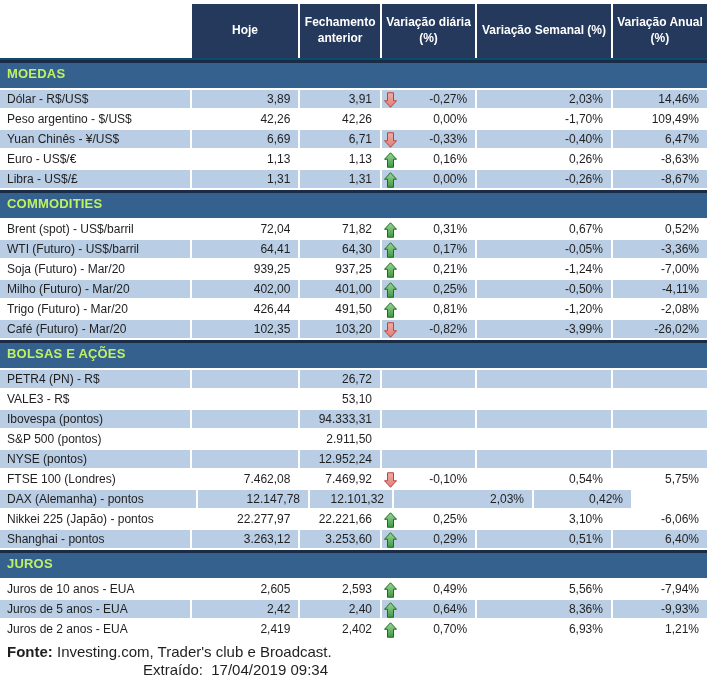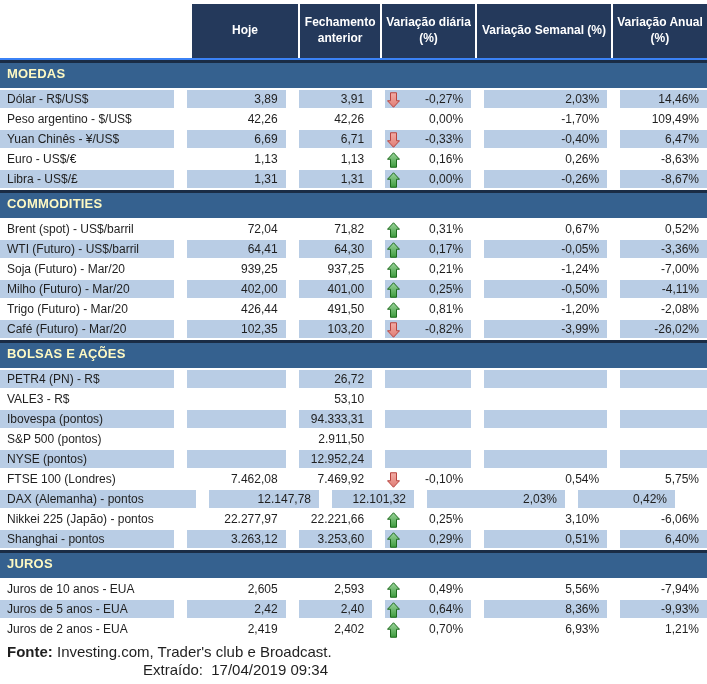--- a/index.html
+++ b/index.html
@@ -20,42 +20,42 @@
   .sheet{width:707px;}
   .flex-row{display:flex;}
   
   .c0{width:198px;}
   .c1{width:112px;}
   .c2{width:84px;}
   .c3{width:98px;}
   .c4{width:140px;}
   .c5{width:97px;}
   
-  .hdr{margin-top:4px;height:54px;border-bottom:2px solid #3b82f6;}
+  .hdr{margin-top:4px;height:54px;border-bottom:2px solid #0c4a6e;}
   .hdr .hcell{
     box-sizing:border-box;border-right:2px solid #fff;
     background:var(--header-bg);color:#fff;font-weight:bold;
     font-size:12px;line-height:1.3;
     display:flex;align-items:center;justify-content:center;text-align:center;
     padding:0 4px;
   }
   .hdr .hcell.last{border-right:none;}
   .hdr .spacer{background:#fff;border-right:2px solid #fff;box-sizing:border-box;}
   
   .section-band{
     box-sizing:border-box;height:30px;
     background:var(--section-bg);
     border-top:3px solid var(--section-border);
     border-bottom:2px solid #fff;
-    color:#fef9c3;font-weight:bold;font-size:13px;
+    color:#bef264;font-weight:bold;font-size:13px;
     padding:3px 0 0 7px;
     letter-spacing:0.2px;
   }
   
-  .data-row{display:flex;height:20px;gap:11px;}
+  .data-row{display:flex;height:20px;}
   .data-row .cell{
     box-sizing:border-box;
     border-right:2px solid #fff;border-bottom:2px solid #fff;
     font-size:12px;display:flex;align-items:center;
     background:var(--row-plain);
     white-space:nowrap;overflow:hidden;
   }
   .data-row .cell.last{border-right:none;}
   .data-row.shaded .cell{background:var(--row-shaded);}
   .cell.lbl{padding-left:7px;justify-content:flex-start;}

